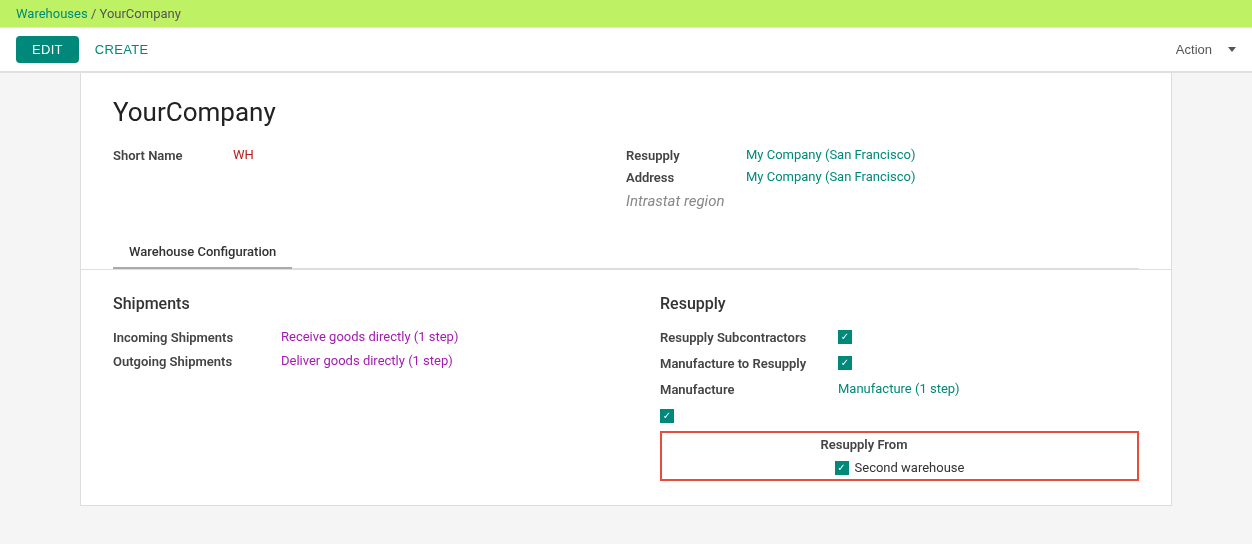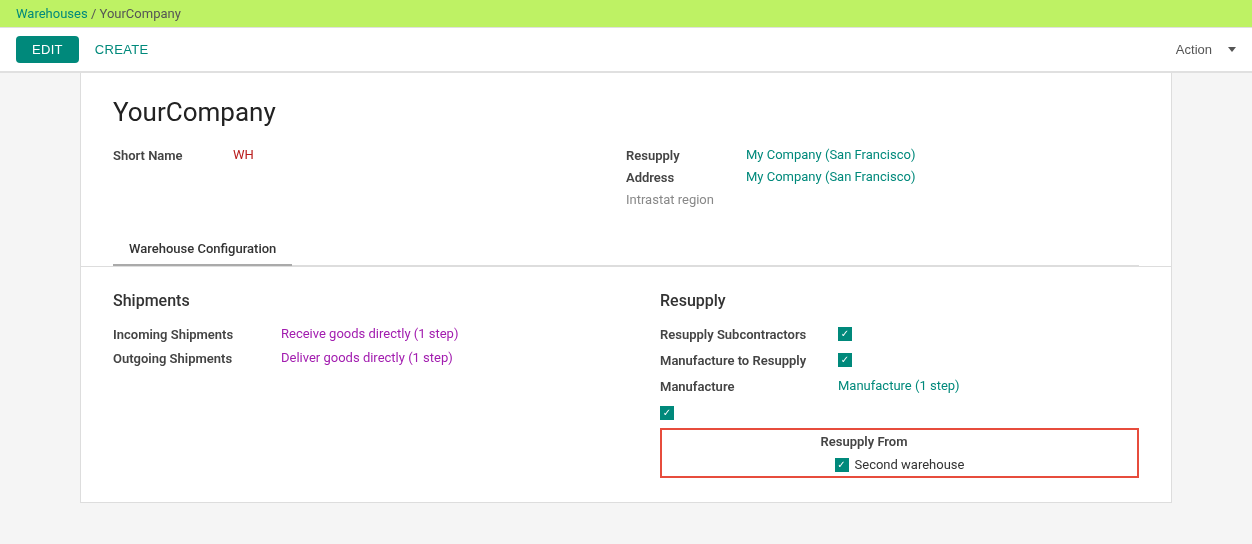--- a/index.html
+++ b/index.html
@@ -124,22 +124,23 @@
       color: #444;
       min-width: 120px;
       font-size: 13px;
       padding-top: 1px;
     }
 
     .field-label-secondary {
       font-weight: 400;
       color: #888;
       min-width: 120px;
-      font-size: 13px;
+      font-size: 15px;
       padding-top: 1px;
+      font-style: italic;
     }
 
     .field-value {
       color: #b91c1c;
       font-size: 13px;
     }
 
     .field-value-link {
       color: #00897b;
       font-size: 13px;

